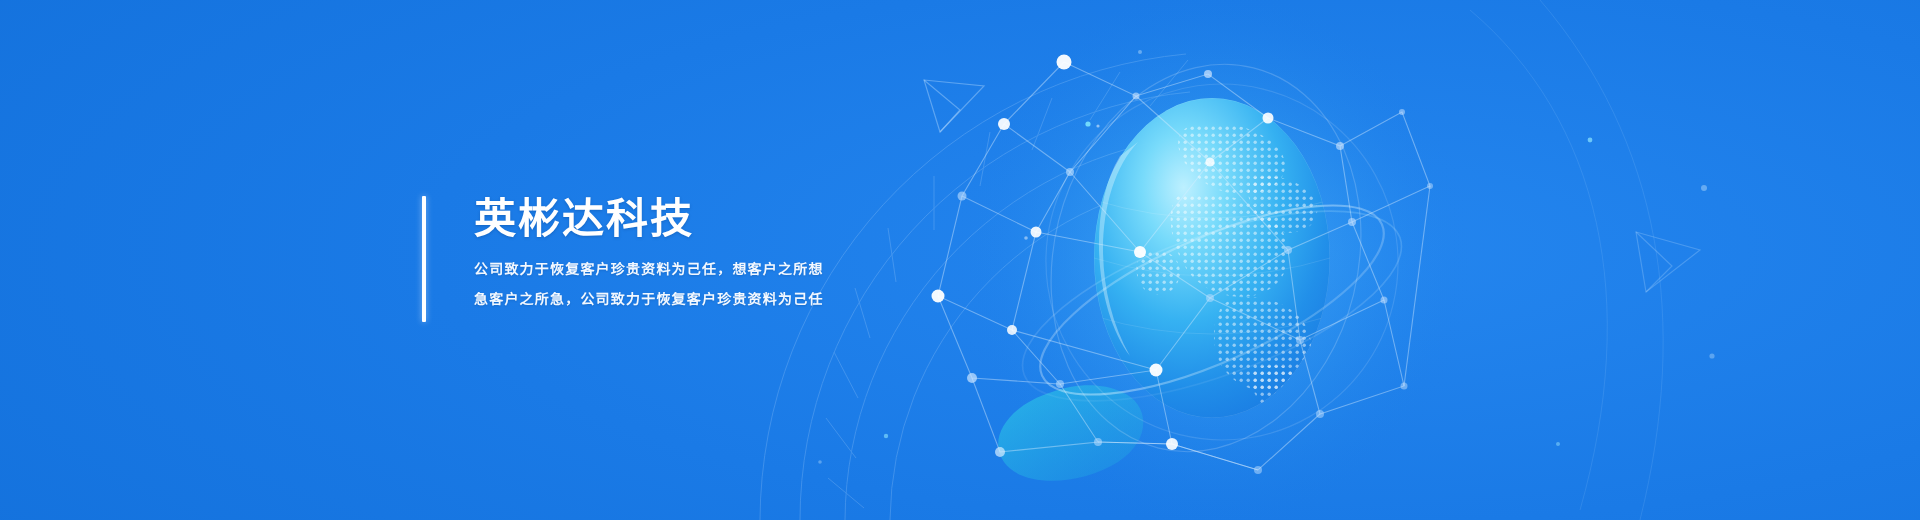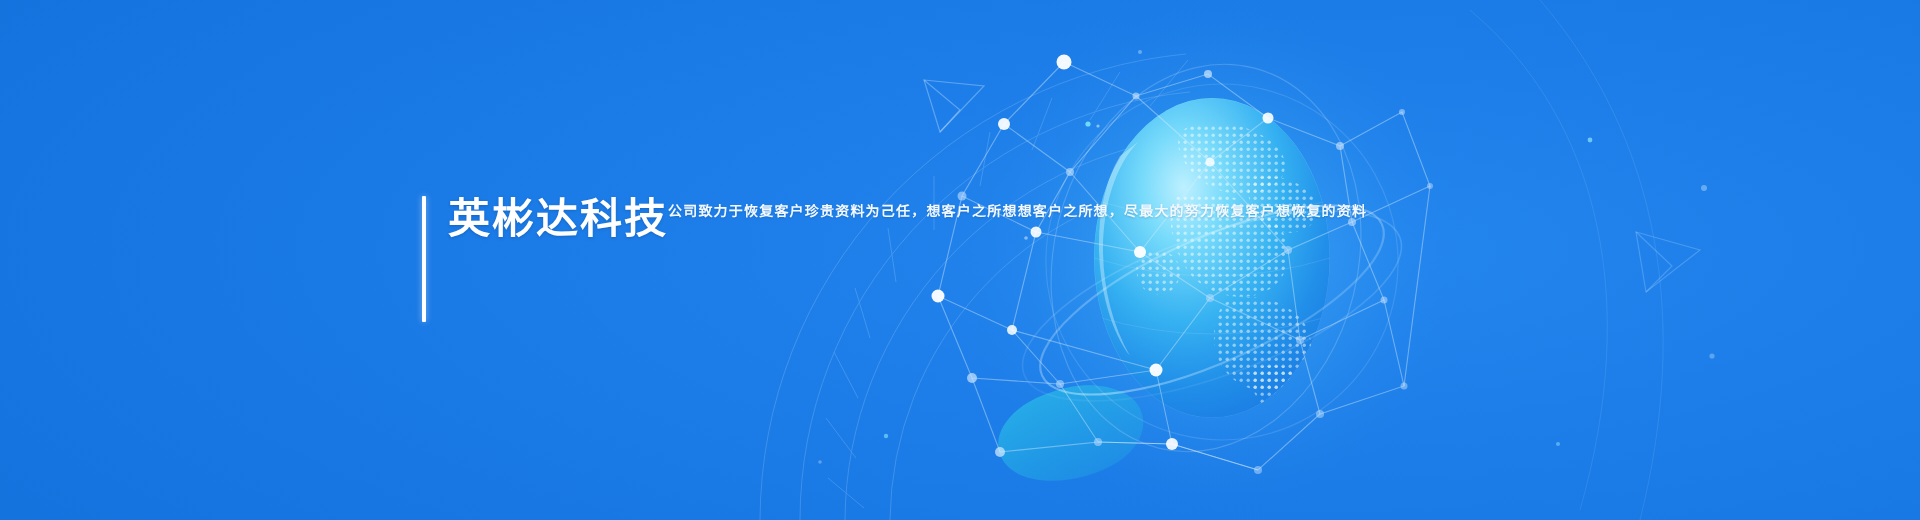--- a/index.html
+++ b/index.html
@@ -20,22 +20,22 @@
     position:absolute;left:422px;top:196px;
     display:flex;align-items:stretch;gap:0;
     z-index:40;
   }
   .accent-bar{
     width:4px;height:126px;background:#ffffff;flex:0 0 4px;
     border-radius:1px;
     box-shadow:0 0 6px rgba(255,255,255,.45);
   }
   .text-col{
-    display:flex;flex-direction:row;justify-content:flex-start;
-    padding-left:22px;
+    display:flex;flex-direction:column;justify-content:flex-start;
+    padding-left:48px;
   }
   .title{
     font-size:42px;line-height:46px;font-weight:700;color:#ffffff;
     letter-spacing:2px;margin:0 0 12px 0;white-space:nowrap;
     text-shadow:0 1px 3px rgba(0,40,90,.25);
   }
   .sub-line{
     font-size:14px;line-height:30px;font-weight:700;color:#f2f8ff;
     letter-spacing:1.2px;white-space:nowrap;margin:0;
     text-shadow:0 1px 2px rgba(0,40,90,.2);
@@ -210,17 +210,17 @@
       <path d="M1470 10 C1600 120 1640 300 1580 510"></path>
       <path d="M1540 0 C1660 140 1690 320 1640 520"></path>
     </g>
   </svg>
 
   <div class="text-block">
     <div class="accent-bar"></div>
     <div class="text-col">
       <h1 class="title">英彬达科技</h1>
       <p class="sub-line">公司致力于恢复客户珍贵资料为己任，想客户之所想</p>
-      <p class="sub-line">想客户之所想，尽最大的努力恢复客户想恢复的资料</p>
+      <p class="sub-line">急客户之所急，公司致力于恢复客户珍贵资料为己任</p>
     </div>
   </div>
 
 </div>
 
 </body></html>

